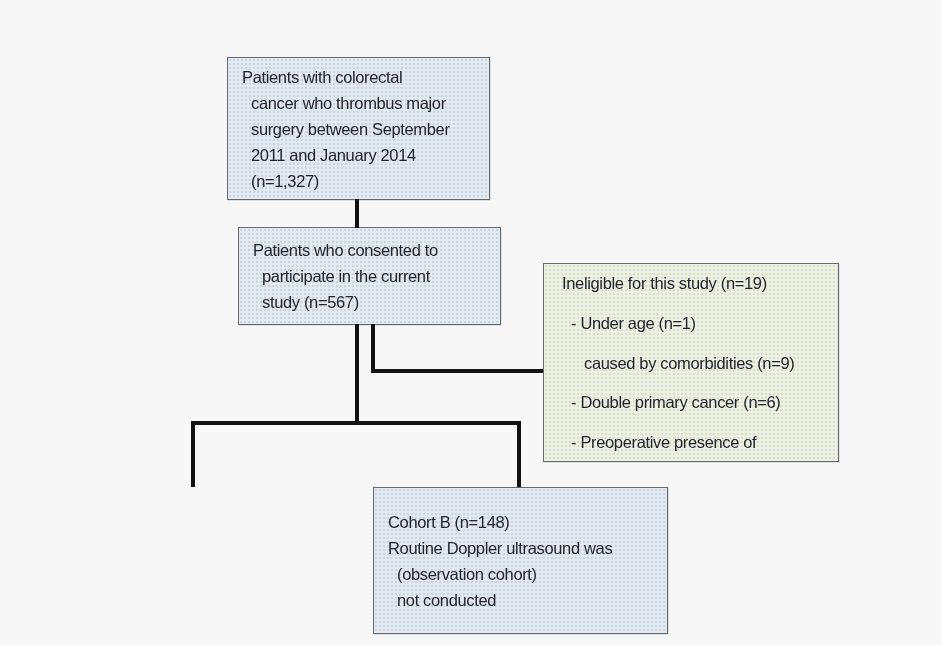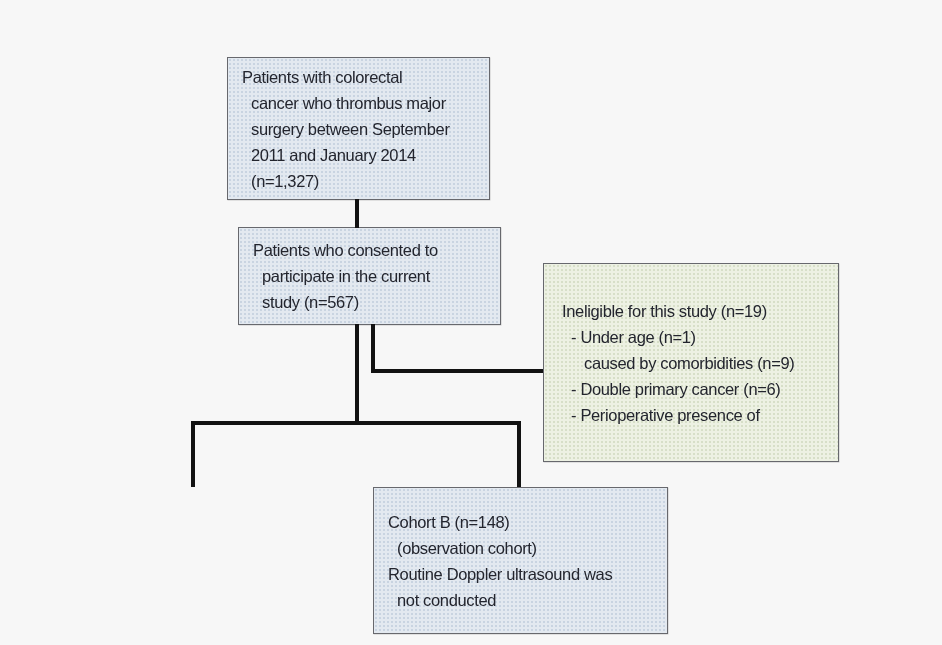--- a/index.html
+++ b/index.html
@@ -46,21 +46,21 @@
     padding-left:18px;
   }
   .ln{white-space:nowrap;}
   .i1{padding-left:9px;}
   .i2{padding-left:22px;}
   .conn{position:absolute;background:var(--connector);}
 
   
   #box-eligible   {left:227px; top:57px;  width:263px; height:143px;}
   #box-consented  {left:227px; top:227px; width:263px; height:98px;margin-left:11px;}
-  #box-ineligible {left:543px; top:263px; width:296px; height:199px;}
+  #box-ineligible {left:543px; top:263px; width:296px; height:199px;justify-content:space-between;}
   #box-cohort-a   {left:48px;  top:487px; width:294px; height:147px;}
   #box-cohort-b   {left:373px; top:487px; width:295px; height:147px;}
 
   
   #conn-top-stem      {left:355px; top:199px; width:3.5px; height:29px;}
   #conn-main-stem     {left:355px; top:324px; width:3.5px; height:100px;}
   #conn-elbow-v       {left:371px; top:324px; width:3.5px; height:48px;}
   #conn-elbow-h       {left:371px; top:369px; width:172px; height:3.5px;}
   #conn-branch-h      {left:191px; top:421px; width:330px; height:3.5px;}
   #conn-drop-a        {left:191px; top:421px; width:3.5px; height:66px;}
@@ -83,28 +83,28 @@
     <div class="ln">Patients who consented to</div>
     <div class="ln i1">participate in the current</div>
     <div class="ln i1">study (n=567)</div>
   </div>
 
   <div class="box green" id="box-ineligible">
     <div class="ln">Ineligible for this study (n=19)</div>
     <div class="ln i1">- Under age (n=1)</div>
     <div class="ln i2">caused by comorbidities (n=9)</div>
     <div class="ln i1">- Double primary cancer (n=6)</div>
-    <div class="ln i1">- Perioperative presence of</div>
+    <div class="ln i1">- Preoperative presence of</div>
   </div>
 
 
   <div class="box blue" id="box-cohort-b">
     <div class="ln">Cohort B (n=148)</div>
+    <div class="ln">Routine Doppler ultrasound was</div>
     <div class="ln i1">(observation cohort)</div>
-    <div class="ln">Routine Doppler ultrasound was</div>
     <div class="ln i1">not conducted</div>
   </div>
 
   <div class="conn" id="conn-top-stem"></div>
   <div class="conn" id="conn-main-stem"></div>
   <div class="conn" id="conn-elbow-v"></div>
   <div class="conn" id="conn-elbow-h"></div>
   <div class="conn" id="conn-branch-h"></div>
   <div class="conn" id="conn-drop-a"></div>
   <div class="conn" id="conn-drop-b"></div>

